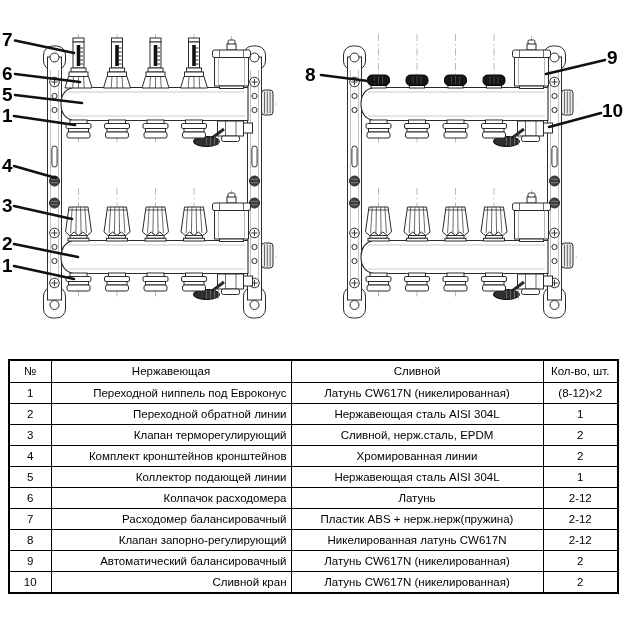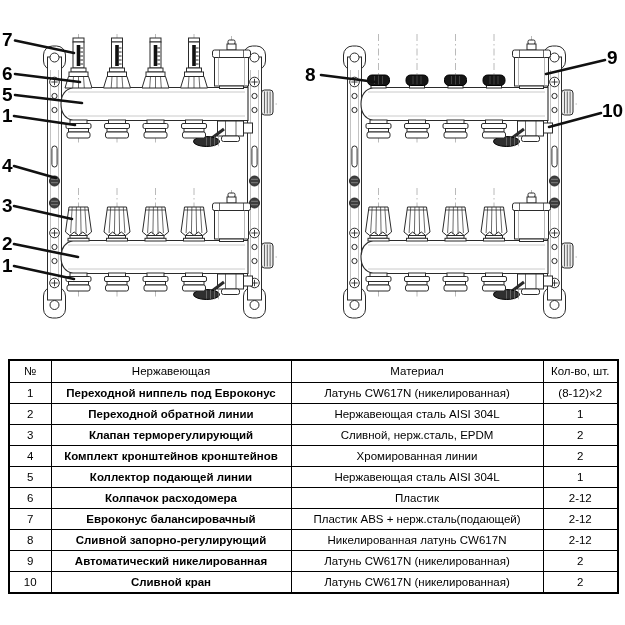--- a/index.html
+++ b/index.html
@@ -6,21 +6,21 @@
   .page{position:relative;width:625px;height:625px;background:#ffffff;
         font-family:"Liberation Sans",sans-serif;overflow:hidden;}
   svg.diagram{position:absolute;left:0;top:0;}
   svg.diagram text.callout{font-family:"Liberation Sans",sans-serif;font-size:19px;font-weight:bold;fill:#000;}
   table.parts{position:absolute;left:8px;top:359px;width:609px;border-collapse:collapse;
         table-layout:fixed;border:2px solid #000;background:#fff;}
   table.parts th,table.parts td{border:1px solid #000;font-size:11.5px;font-weight:400;color:#000;
         padding:0 4px;text-align:center;overflow:hidden;white-space:nowrap;line-height:1.05;}
   table.parts th{height:21px;}
   table.parts td{height:20px;}
-  table.parts td.name{text-align:center;font-weight:bold;}
+  table.parts td.name{text-align:right;}
 </style>
 </head>
 <body>
 
 <div class="page">
 
 <svg class="diagram" width="625" height="350" viewBox="0 0 625 350">
   <defs>
 
     <g id="rail" fill="#fff" stroke="#2b2b2b" stroke-width="1">
@@ -225,21 +225,21 @@
   <colgroup>
         <col style="width:42px">
         <col style="width:240px">
         <col style="width:252px">
         <col style="width:75px">
       </colgroup>
   <thead>
     <tr>
       <th>№</th>
       <th>Нержавеющая</th>
-      <th>Материал</th>
+      <th>Сливной</th>
       <th>Кол-во, шт.</th>
     </tr>
   </thead>
   <tbody>
     <tr>
       <td>1</td>
       <td class="name">Переходной ниппель под Евроконус</td>
       <td>Латунь CW617N (никелированная)</td>
       <td>(8-12)×2</td>
     </tr>
@@ -263,38 +263,38 @@
     </tr>
     <tr>
       <td>5</td>
       <td class="name">Коллектор подающей линии</td>
       <td>Нержавеющая сталь AISI 304L</td>
       <td>1</td>
     </tr>
     <tr>
       <td>6</td>
       <td class="name">Колпачок расходомера</td>
-      <td>Пластик</td>
+      <td>Латунь</td>
       <td>2-12</td>
     </tr>
     <tr>
       <td>7</td>
-      <td class="name">Евроконус балансировачный</td>
-      <td>Пластик ABS + нерж.сталь(подающей)</td>
+      <td class="name">Расходомер балансировачный</td>
+      <td>Пластик ABS + нерж.нерж(пружина)</td>
       <td>2-12</td>
     </tr>
     <tr>
       <td>8</td>
-      <td class="name">Сливной запорно-регулирующий</td>
+      <td class="name">Клапан запорно-регулирующий</td>
       <td>Никелированная латунь CW617N</td>
       <td>2-12</td>
     </tr>
     <tr>
       <td>9</td>
-      <td class="name">Автоматический никелированная</td>
+      <td class="name">Автоматический балансировачный</td>
       <td>Латунь CW617N (никелированная)</td>
       <td>2</td>
     </tr>
     <tr>
       <td>10</td>
       <td class="name">Сливной кран</td>
       <td>Латунь CW617N (никелированная)</td>
       <td>2</td>
     </tr>
   </tbody>

